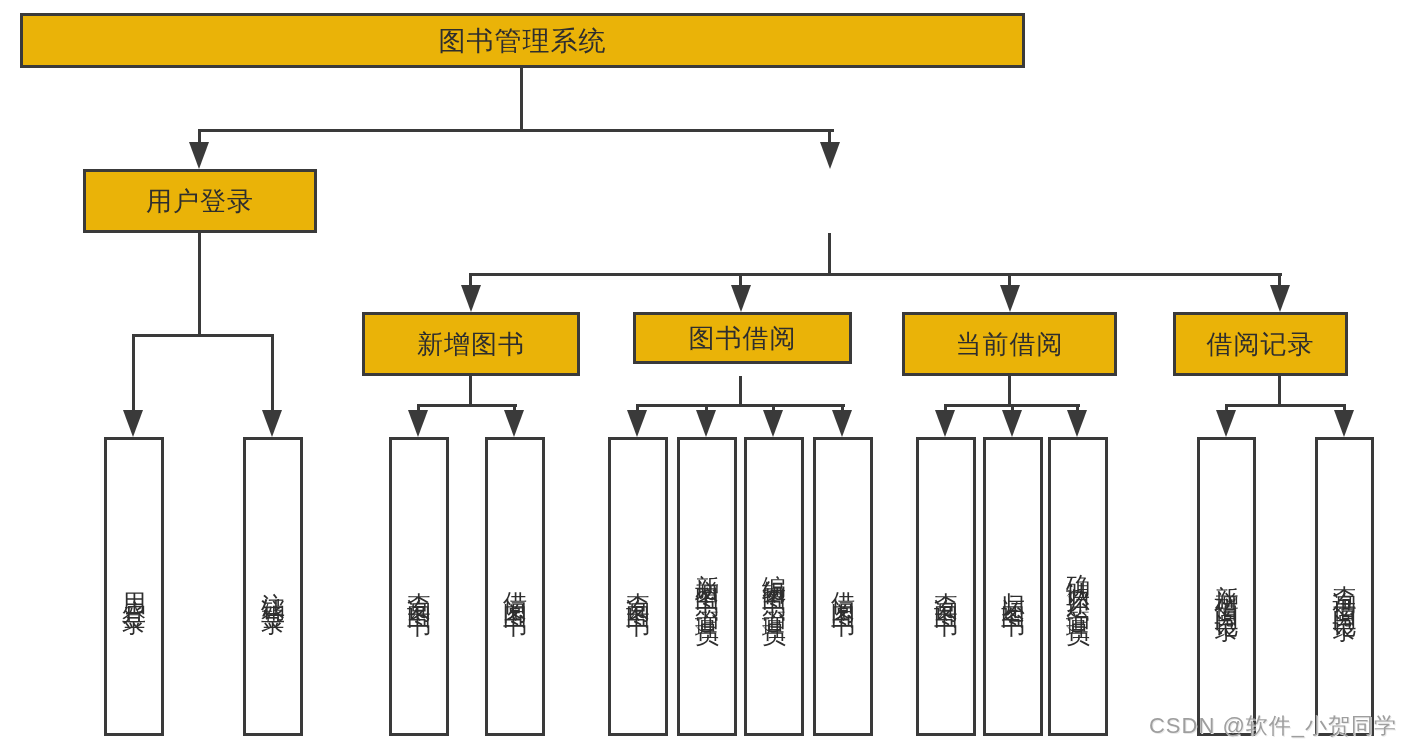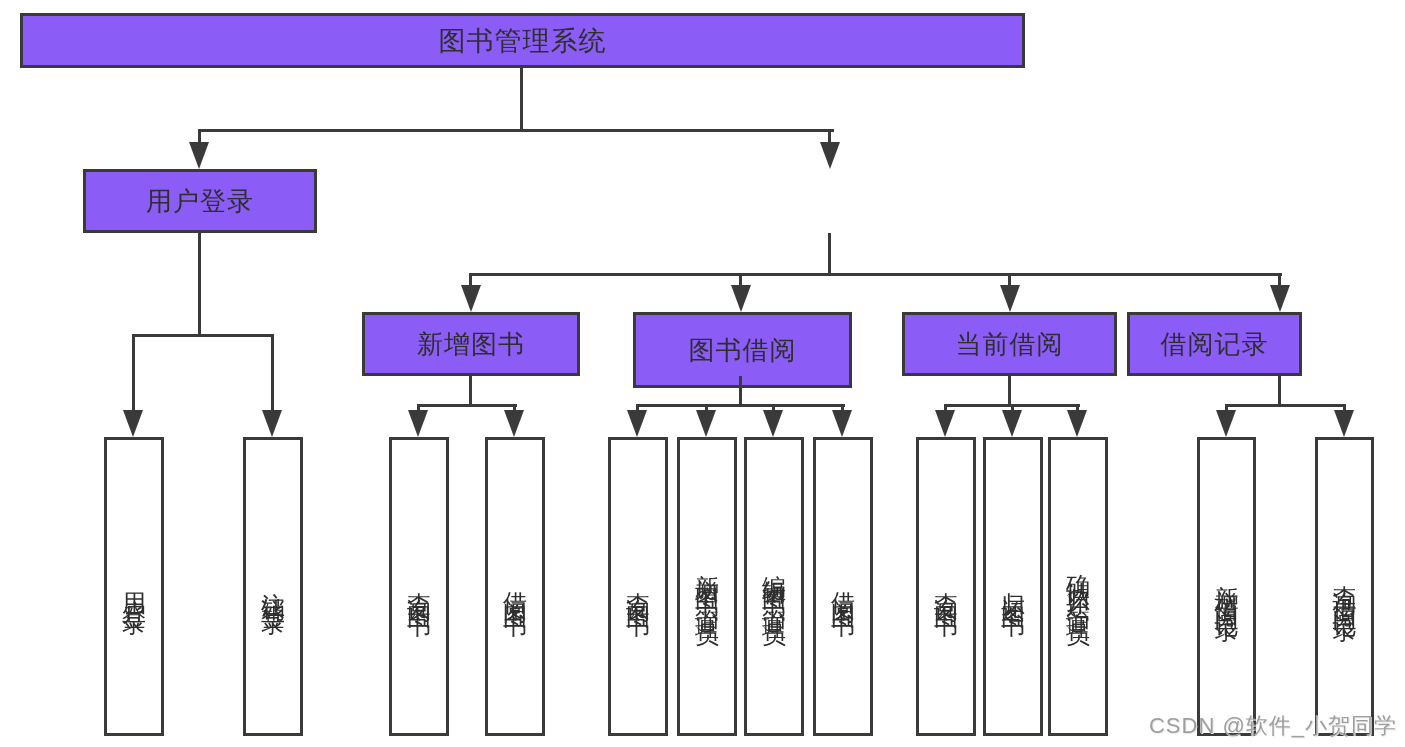--- a/index.html
+++ b/index.html
@@ -7,21 +7,21 @@
     position:relative;
     width:1405px;height:747px;
     background:#ffffff;
     font-family:"Liberation Sans","DejaVu Sans",sans-serif;
     color:#2e2e2e;
     overflow:hidden;
   }
   .box{
     position:absolute;
     box-sizing:border-box;
-    background:#8b5cf6;
+    background:#eab308;
     border:3px solid #3a3a3a;
     display:flex;align-items:center;justify-content:center;
     font-size:26px;
     letter-spacing:1px;
     white-space:nowrap;
   }
   .box.root{font-size:27px;}
   .vbox{
     position:absolute;
     box-sizing:border-box;
@@ -80,23 +80,23 @@
   <div class="vline" style="left:469px;top:273px;height:16px"></div>
   <div class="vline" style="left:739px;top:273px;height:16px"></div>
   <div class="vline" style="left:1008px;top:273px;height:16px"></div>
   <div class="vline" style="left:1278px;top:273px;height:16px"></div>
   <div class="arrow" style="left:461px;top:285px"></div>
   <div class="arrow" style="left:731px;top:285px"></div>
   <div class="arrow" style="left:1000px;top:285px"></div>
   <div class="arrow" style="left:1270px;top:285px"></div>
 
   <div class="box" style="left:362px;top:312px;width:218px;height:64px">新增图书</div>
-  <div class="box" style="left:633px;top:312px;width:219px;height:76px">图书借阅</div>
+  <div class="box" style="left:633px;top:312px;width:219px;height:52px">图书借阅</div>
   <div class="box" style="left:902px;top:312px;width:215px;height:64px">当前借阅</div>
-  <div class="box" style="left:1127px;top:312px;width:175px;height:64px">借阅记录</div>
+  <div class="box" style="left:1173px;top:312px;width:175px;height:64px">借阅记录</div>
 
   <div class="vline" style="left:469px;top:376px;height:31px"></div>
   <div class="hline" style="left:417px;top:404px;width:100px"></div>
   <div class="vline" style="left:417px;top:404px;height:12px"></div>
   <div class="vline" style="left:513px;top:404px;height:12px"></div>
   <div class="arrow" style="left:408px;top:410px"></div>
   <div class="arrow" style="left:504px;top:410px"></div>
 
   <div class="vline" style="left:739px;top:376px;height:31px"></div>
   <div class="hline" style="left:636px;top:404px;width:209px"></div>

